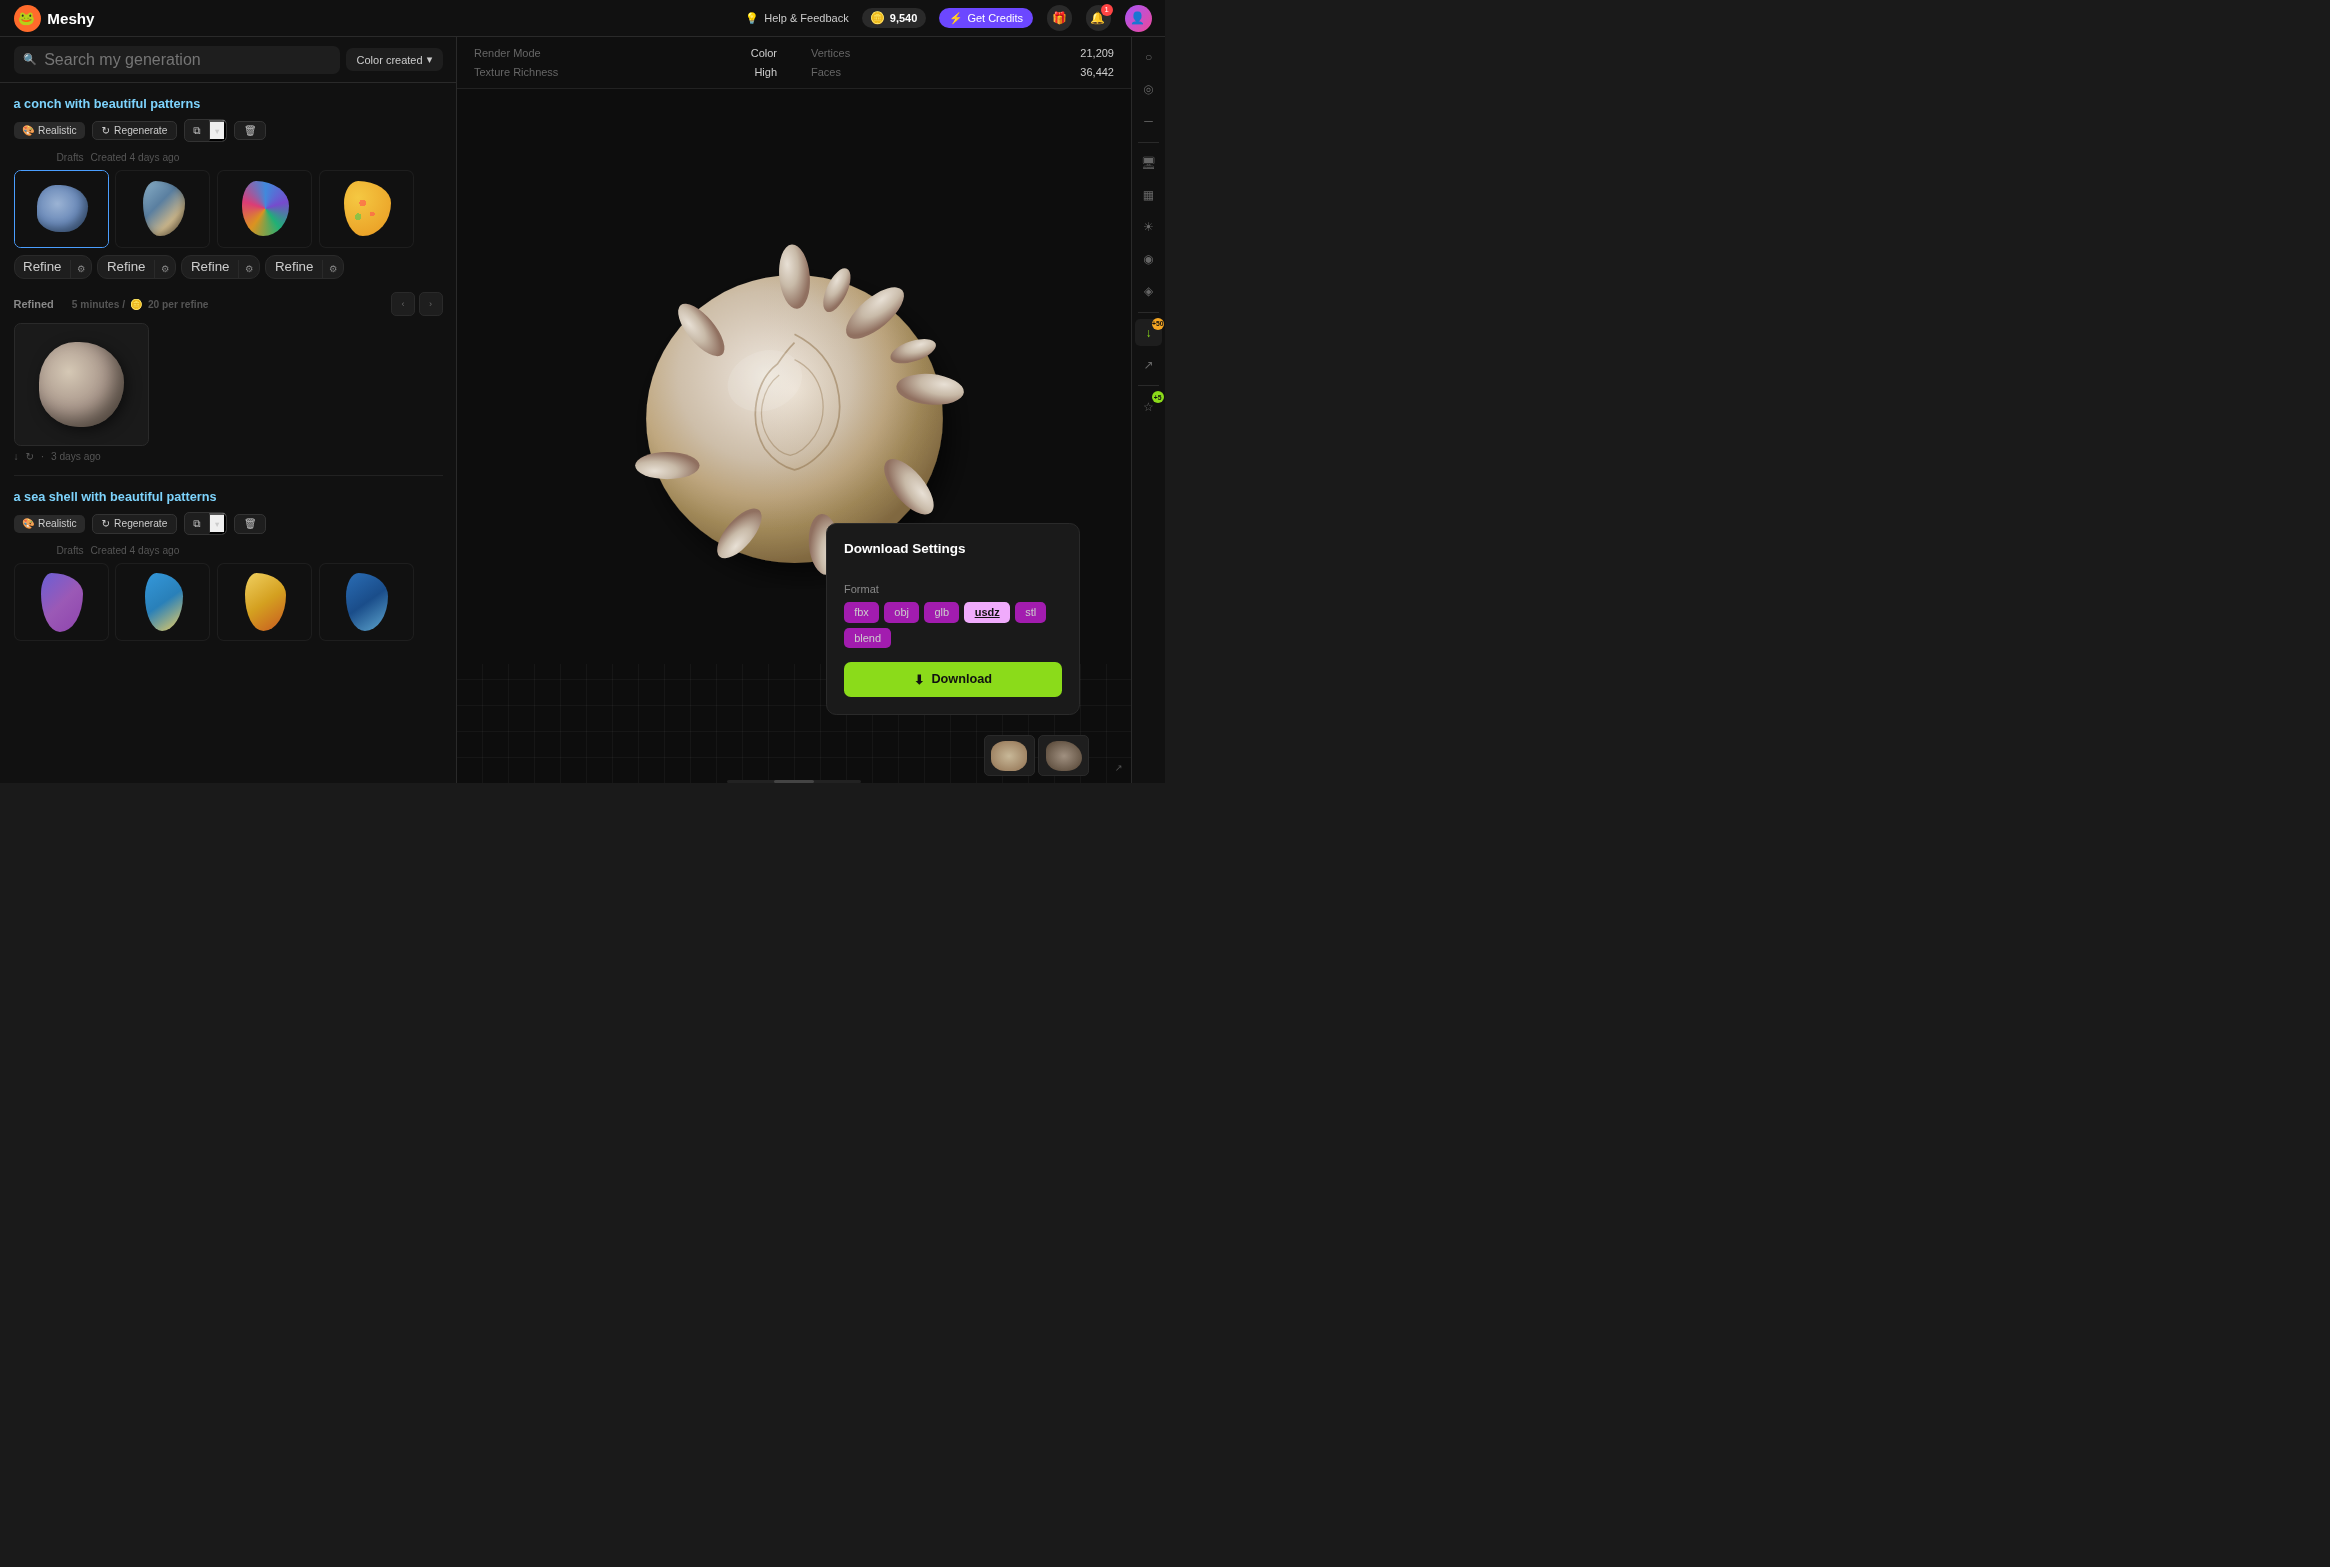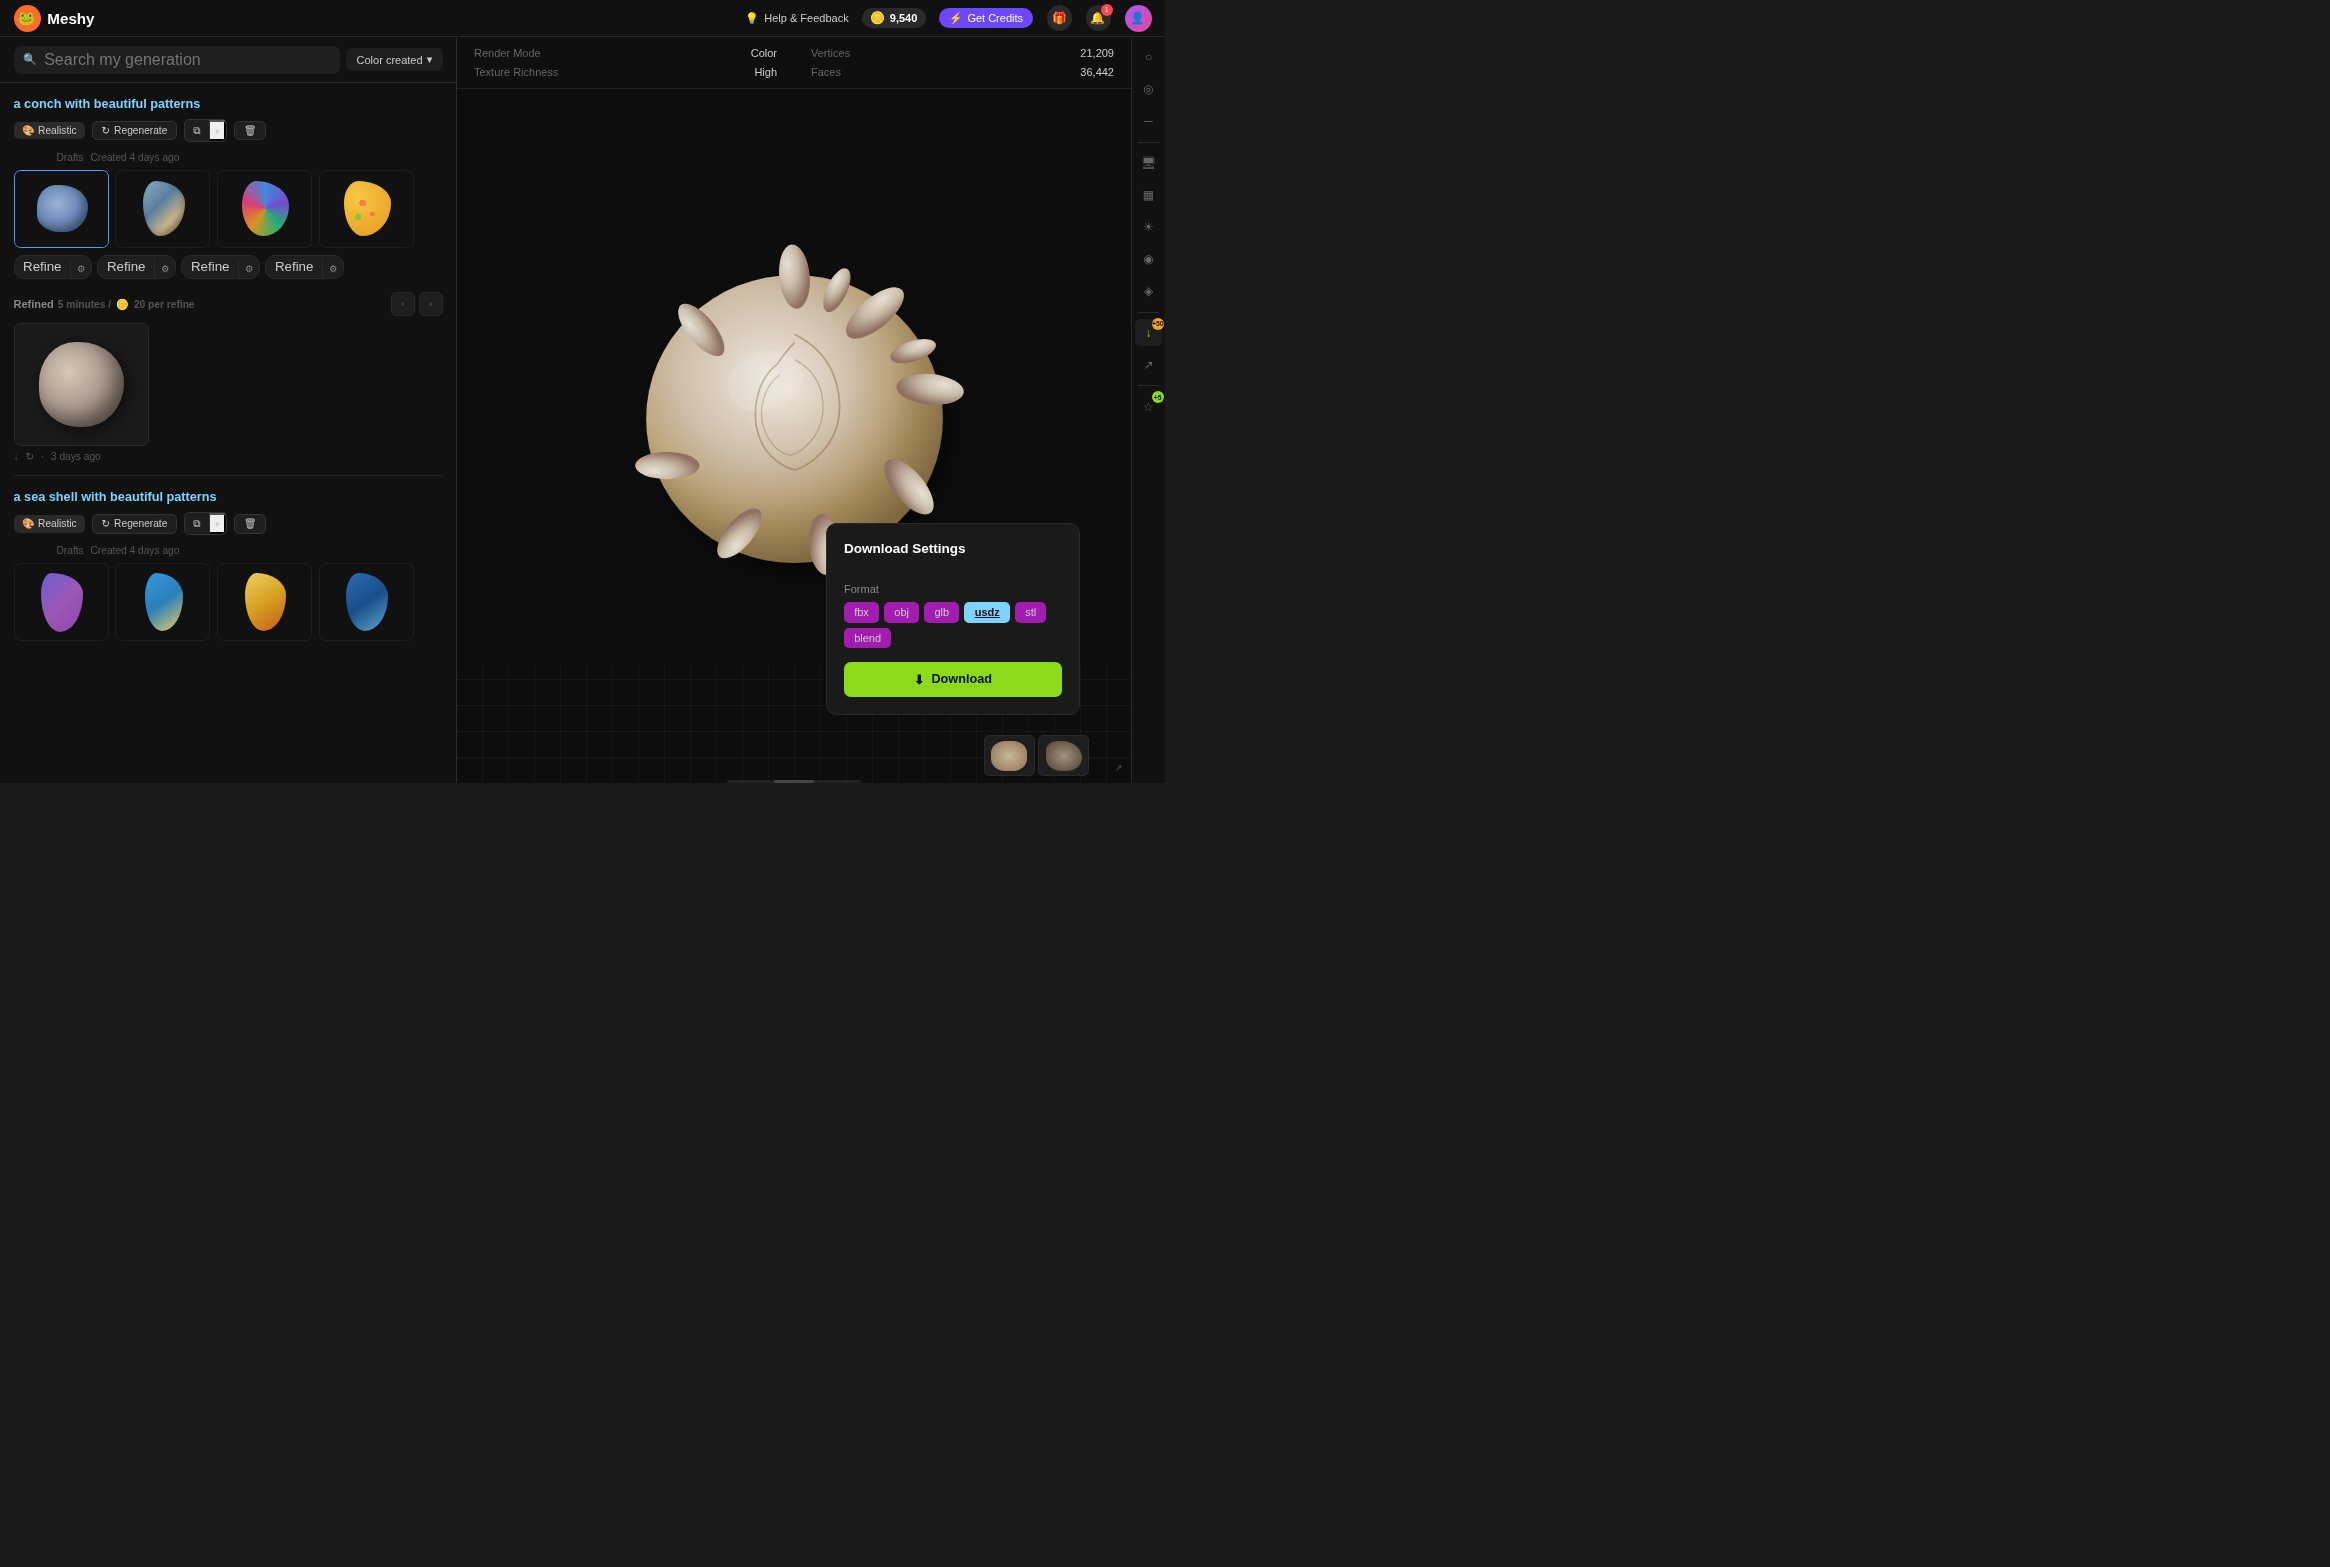--- a/index.html
+++ b/index.html
@@ -249,21 +249,21 @@
       border-left: 0.8px solid #2a2a2a; cursor: pointer;
       font-size: 9.3px;
     }
 
     
     .refined-header {
       display: flex; align-items: center; justify-content: space-between;
       margin-bottom: 6.8px;
     }
     .refined-label {
-      display: flex; align-items: center; gap: 4px;
+      display: flex; align-items: center; gap: 18px;
       font-size: 11px; font-weight: 600; color: #888;
     }
     .refined-meta { display: flex; align-items: center; gap: 5.1px; font-size: 10.2px; color: #555; }
     .coin-small { color: #f5a623; }
     .nav-btns { display: flex; gap: 3.4px; }
     .nav-btn {
       background: #1e1e1e; border: 0.8px solid #2a2a2a; border-radius: 5.1px;
       width: 24px; height: 24px;
       display: flex; align-items: center; justify-content: center;
       cursor: pointer; color: #666; font-size: 9.3px;
@@ -382,21 +382,21 @@
     }
     .format-options {
       display: flex; gap: 5.1px; flex-wrap: wrap; margin-bottom: 13.5px;
     }
     .format-btn {
       padding: 4.2px 10.2px; border-radius: 5.1px;
       font-size: 11px; cursor: pointer; border: none;
       background: #a21caf; color: #ccc;
     }
     .format-btn.active {
-      background: #7dd3fc; color: #111; font-weight: 600; text-decoration: underline;
+      background: #f0abfc; color: #111; font-weight: 600; text-decoration: underline;
     }
     .download-btn {
       width: 100%; padding: 10.2px;
       background: #8bdb1a; color: #111; font-weight: 700;
       font-size: 12.7px; border: none; border-radius: 6.8px;
       cursor: pointer; display: flex; align-items: center;
       justify-content: center; gap: 6.8px;
     }
 
     

